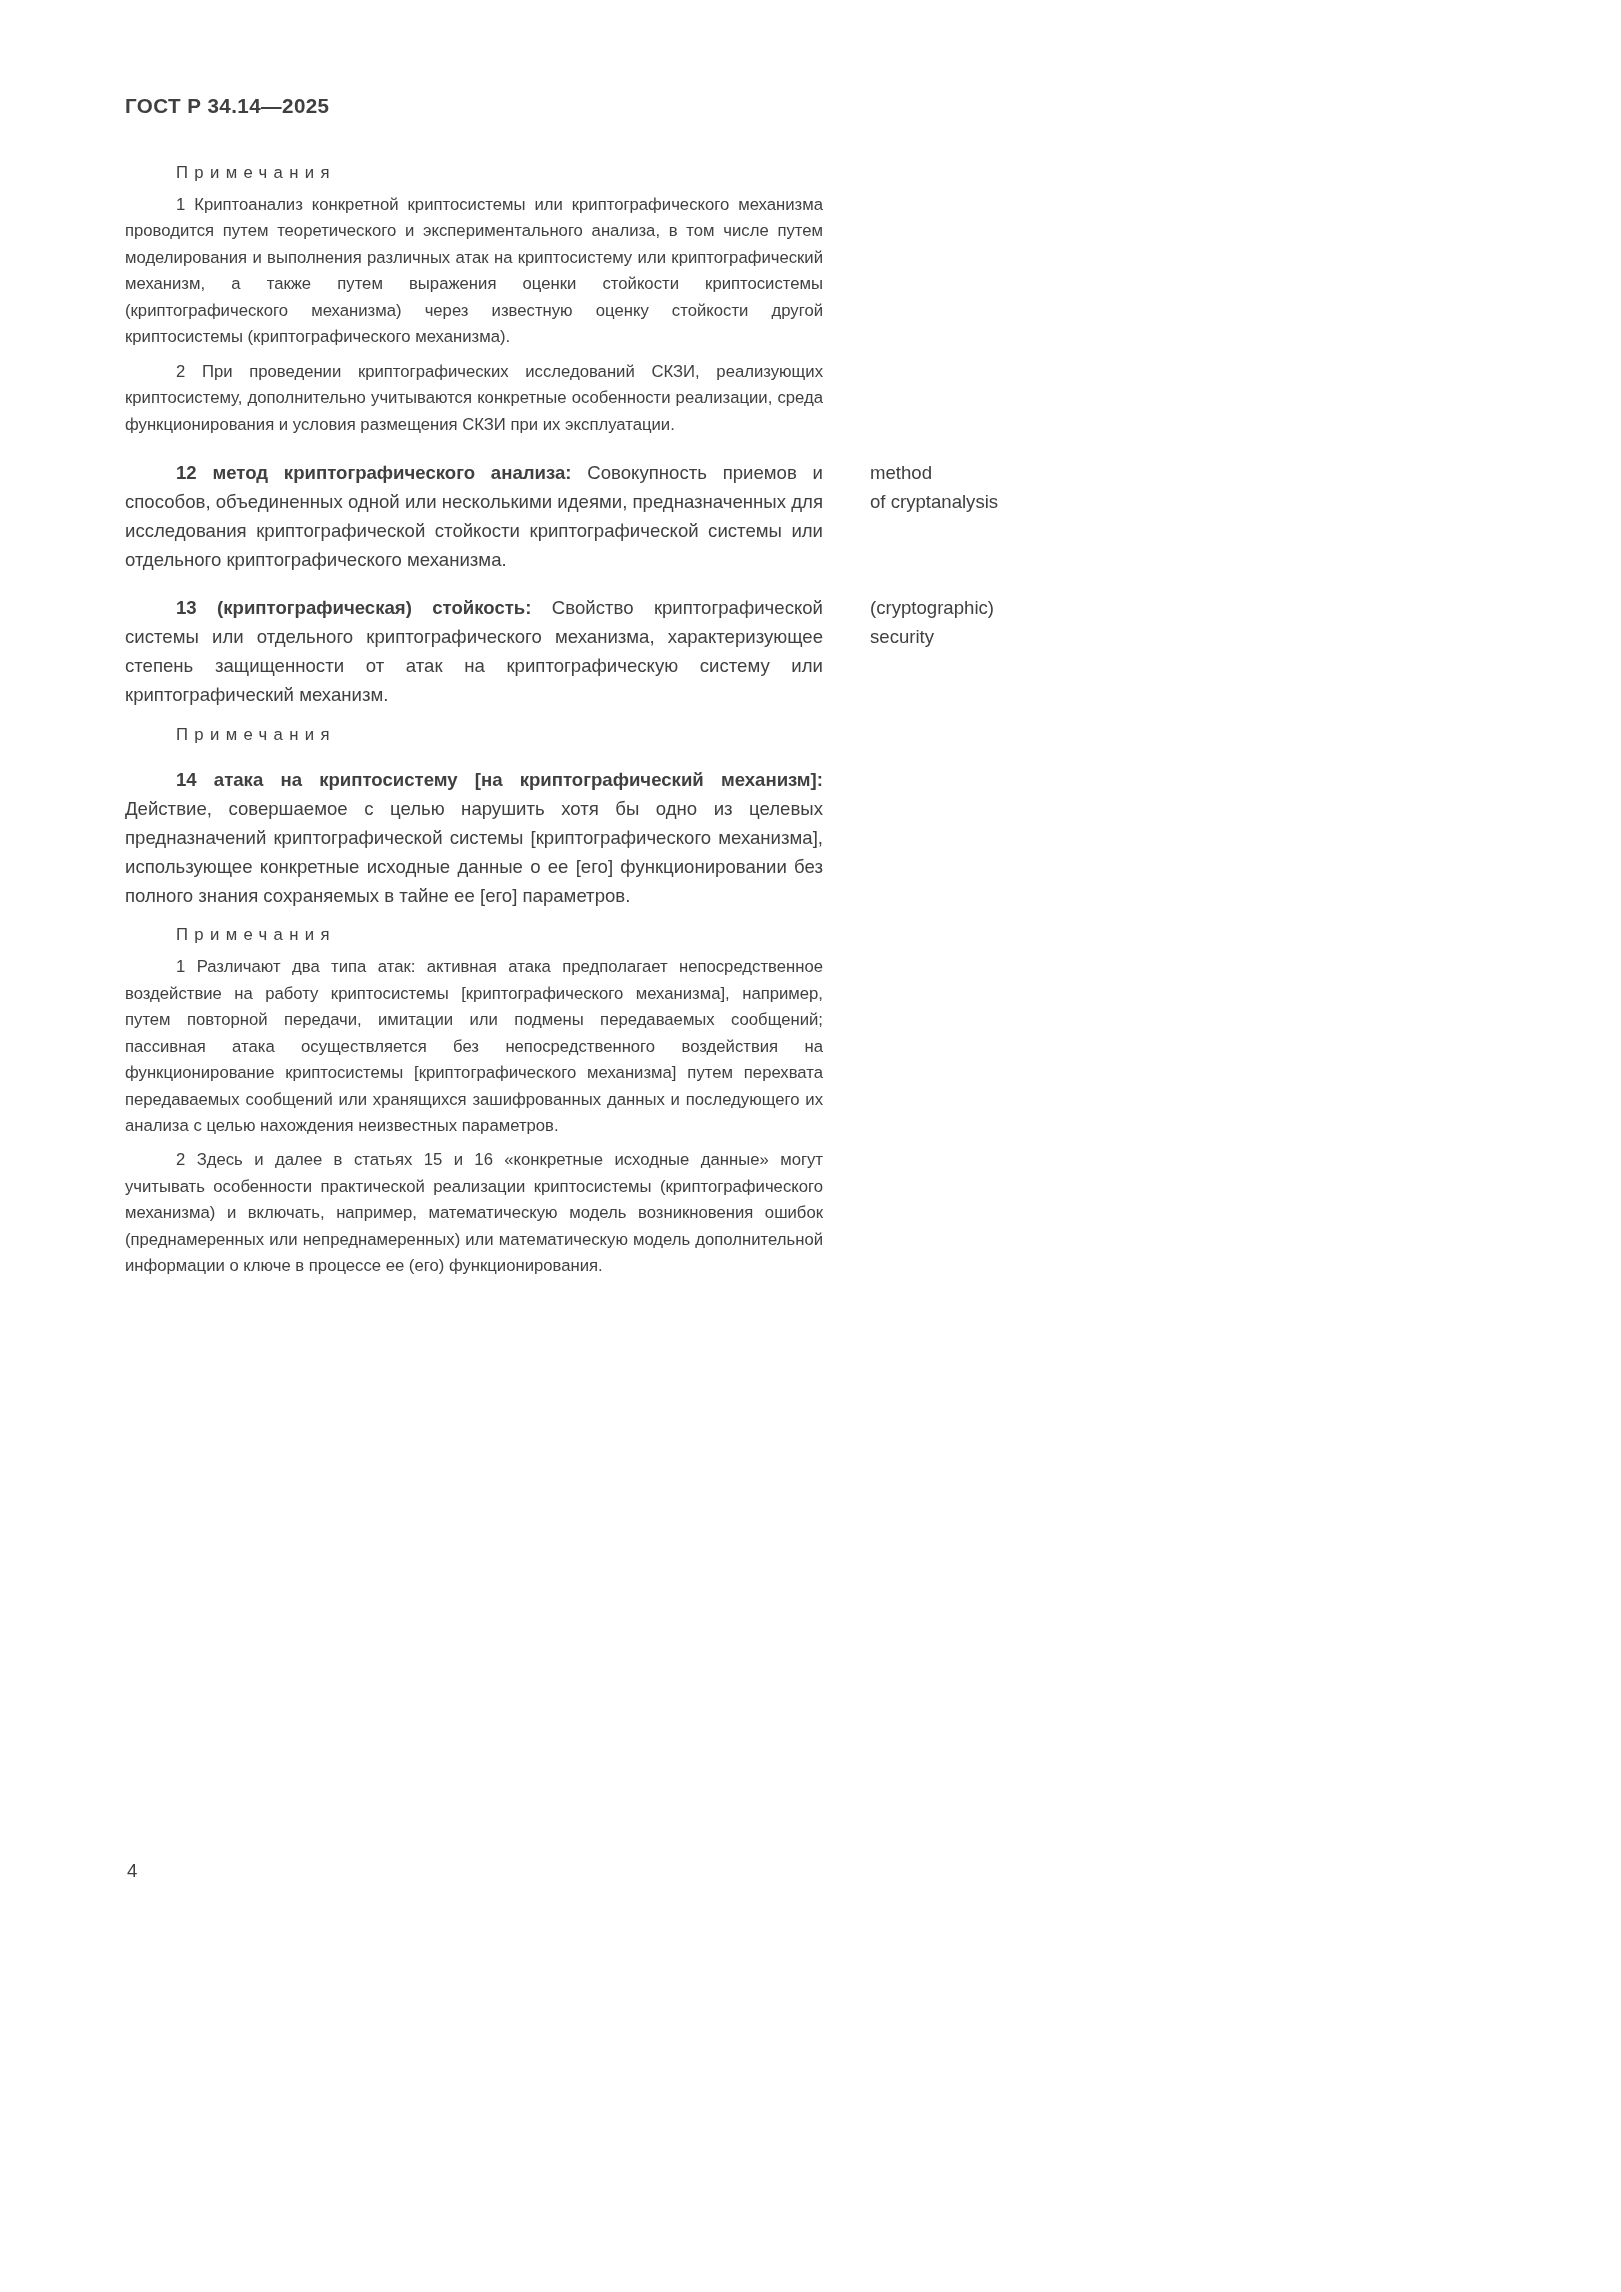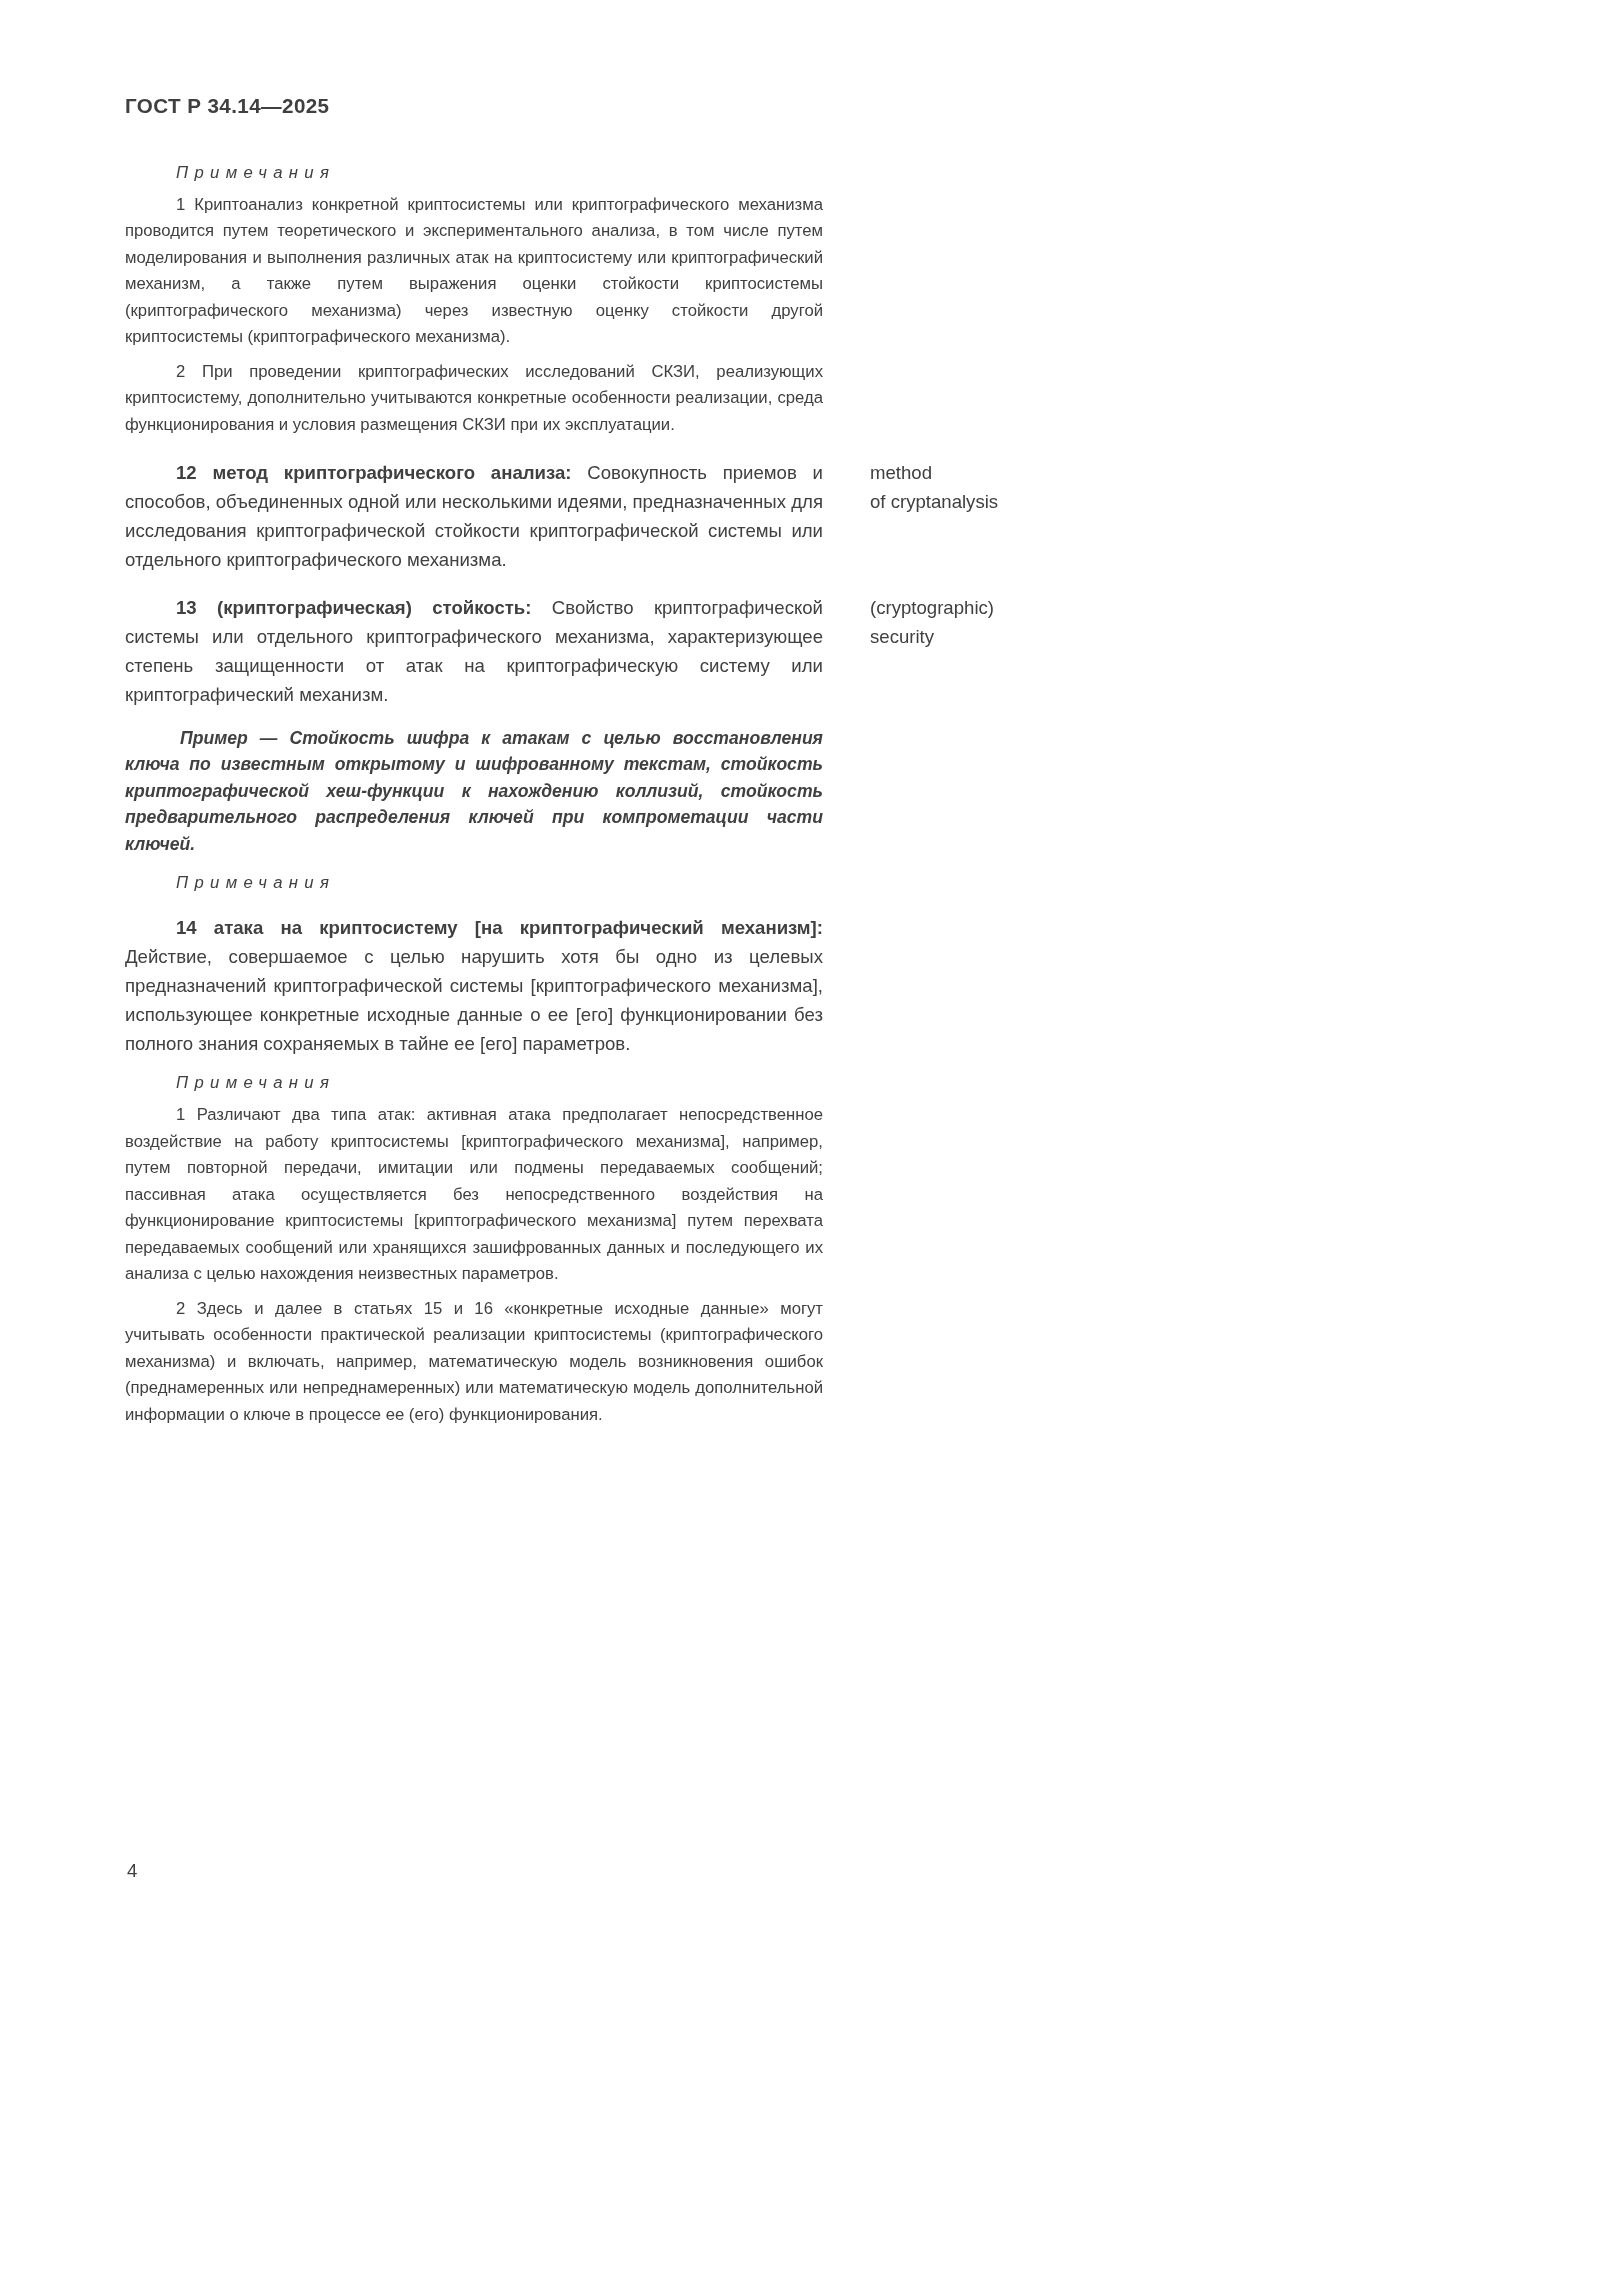--- a/index.html
+++ b/index.html
@@ -27,21 +27,20 @@
     font-weight: bold;
     letter-spacing: 0.02em;
     margin: 0 0 45px 0;
   }
   p { margin: 0; }
   .notes-heading {
     font-size: 16.7px;
     letter-spacing: 0.38em;
     text-indent: 51px;
     margin: 15.7px 0 8.8px 0;
-    font-style: italic;
   }
   .note {
     font-size: 16.7px;
     line-height: 26.5px;
     text-align: justify;
     text-indent: 51px;
     margin: 0 0 7.8px 0;
   }
   .term-block {
     position: relative;
@@ -99,21 +98,20 @@
 of cryptanalysis</div>
     </div>
 
     <div class="term-block">
       <p class="definition"><span class="term-bold">13 (криптографическая) стойкость:</span>
         <span>Свойство криптографической системы или отдельного криптографического механизма, характеризующее степень защищенности от атак на криптографическую систему или криптографический механизм.</span></p>
       <div class="side-label">(cryptographic)
 security</div>
     </div>
 
-    <p class="example">Пример — Стойкость шифра к атакам с целью восстановления ключа по известным открытому и шифрованному текстам, стойкость криптографической хеш-функции к нахождению коллизий, стойкость предварительного распределения ключей при компрометации части ключей.</p>
 
     <p class="notes-heading">Примечания</p>
 
     <div class="term-block">
       <p class="definition"><span class="term-bold">14 атака на криптосистему [на криптографический механизм]:</span>
         <span>Действие, совершаемое с целью нарушить хотя бы одно из целевых предназначений криптографической системы [криптографического механизма], использующее конкретные исходные данные о ее [его] функционировании без полного знания сохраняемых в тайне ее [его] параметров.</span></p>
     </div>
 
 
     <p class="notes-heading">Примечания</p>

